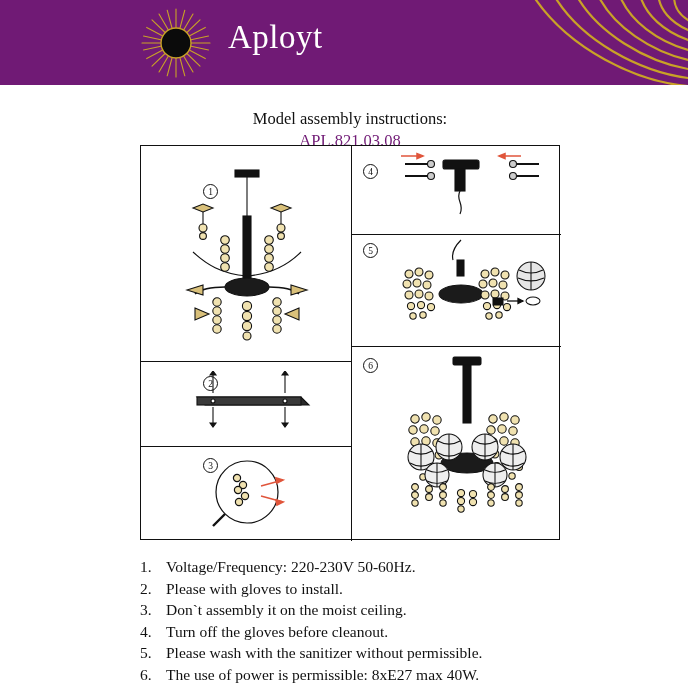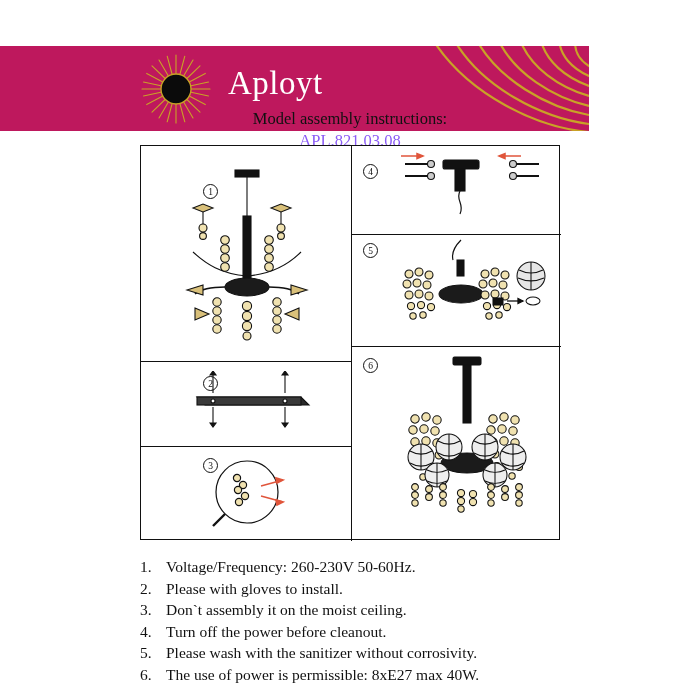--- a/index.html
+++ b/index.html
@@ -13,25 +13,24 @@
     font-family: "Liberation Serif", serif;
     color: #1a1a1a;
     position: relative;
     overflow: hidden;
   }
 
   
   .banner {
     position: absolute;
     left: 0; top: 0;
-    width: 589px;
+    width: 688px;
     height: 85px;
-    background: #be185d;
+    background: #701a75;
     overflow: hidden;
-    margin-top: 46px;
   }
   .banner-logo-mark {
     position: absolute;
     left: 140px; top: 7px;
     width: 72px; height: 72px;
   }
   .banner-brand {
     position: absolute;
     left: 228px;
     top: 19px;
@@ -55,21 +54,21 @@
     text-align: center;
     margin-top: 16px;
   }
   .title-line1 {
     font-size: 16.5px;
     color: #111;
     line-height: 22px;
   }
   .title-line2 {
     font-size: 16.5px;
-    color: #8b5cf6;
+    color: #701a75;
     line-height: 22px;
   }
 
   
   .diagram {
     position: absolute;
     left: 140px; top: 145px;
     width: 420px; height: 395px;
     border: 1.3px solid #111;
     box-sizing: border-box;
@@ -537,35 +536,35 @@
         </g>
       </g>
     </svg>
   </div>
 
 </div>
 
 <div class="notes">
   <div class="note-row">
     <span class="note-idx">1.</span>
-    <span class="note-txt">Voltage/Frequency: 260-230V 50-60Hz.</span>
+    <span class="note-txt">Voltage/Frequency: 220-230V 50-60Hz.</span>
   </div>
   <div class="note-row">
     <span class="note-idx">2.</span>
     <span class="note-txt">Please with gloves to install.</span>
   </div>
   <div class="note-row">
     <span class="note-idx">3.</span>
     <span class="note-txt">Don`t assembly it on the moist ceiling.</span>
   </div>
   <div class="note-row">
     <span class="note-idx">4.</span>
-    <span class="note-txt">Turn off the power before cleanout.</span>
+    <span class="note-txt">Turn off the gloves before cleanout.</span>
   </div>
   <div class="note-row">
     <span class="note-idx">5.</span>
-    <span class="note-txt">Please wash with the sanitizer without corrosivity.</span>
+    <span class="note-txt">Please wash with the sanitizer without permissible.</span>
   </div>
   <div class="note-row">
     <span class="note-idx">6.</span>
     <span class="note-txt">The use of power is permissible: 8xE27 max 40W.</span>
   </div>
 </div>
 
 </body></html>

